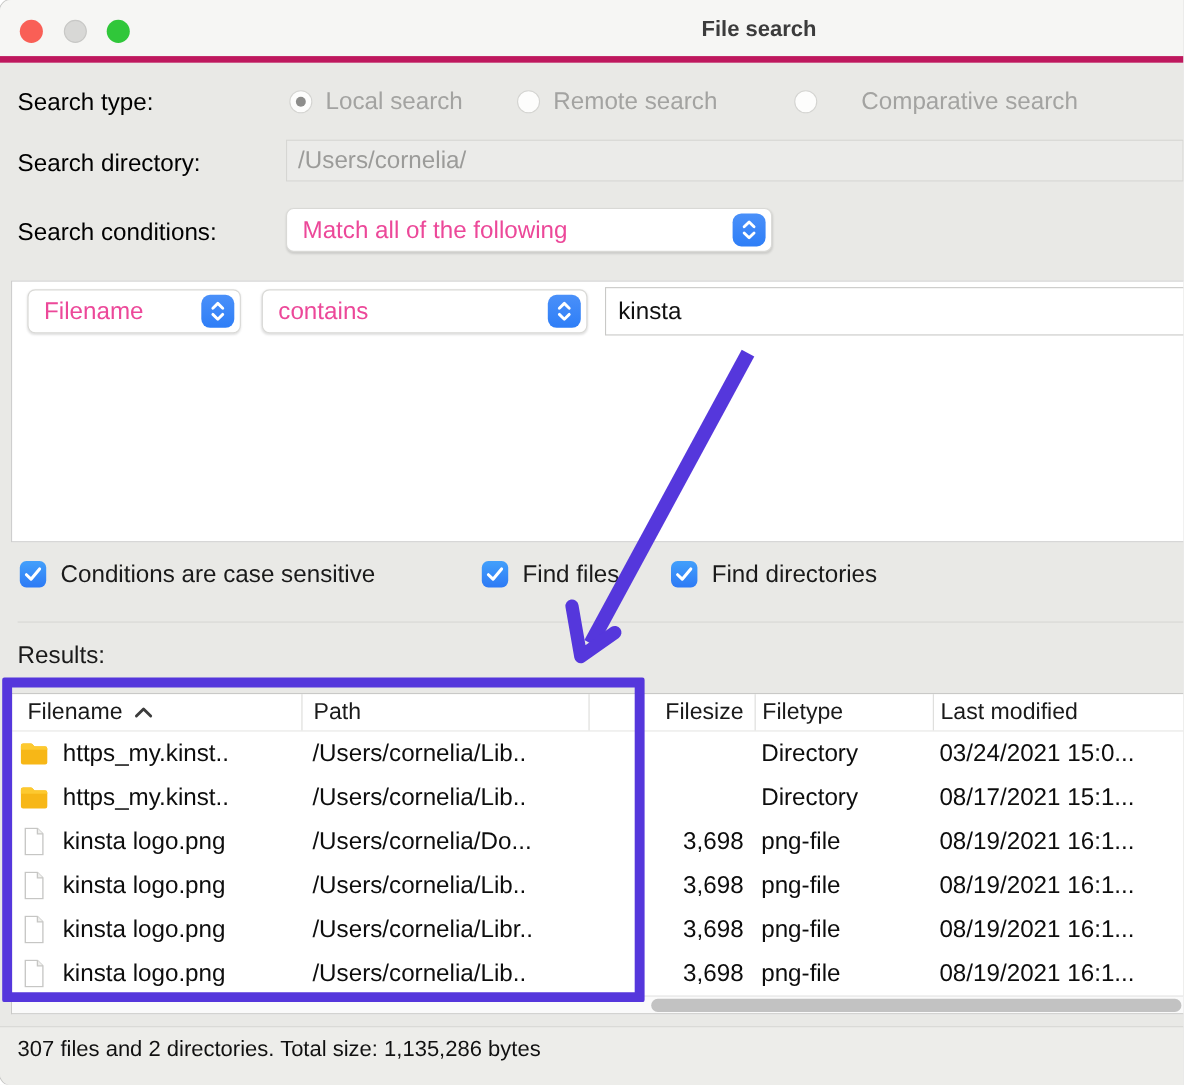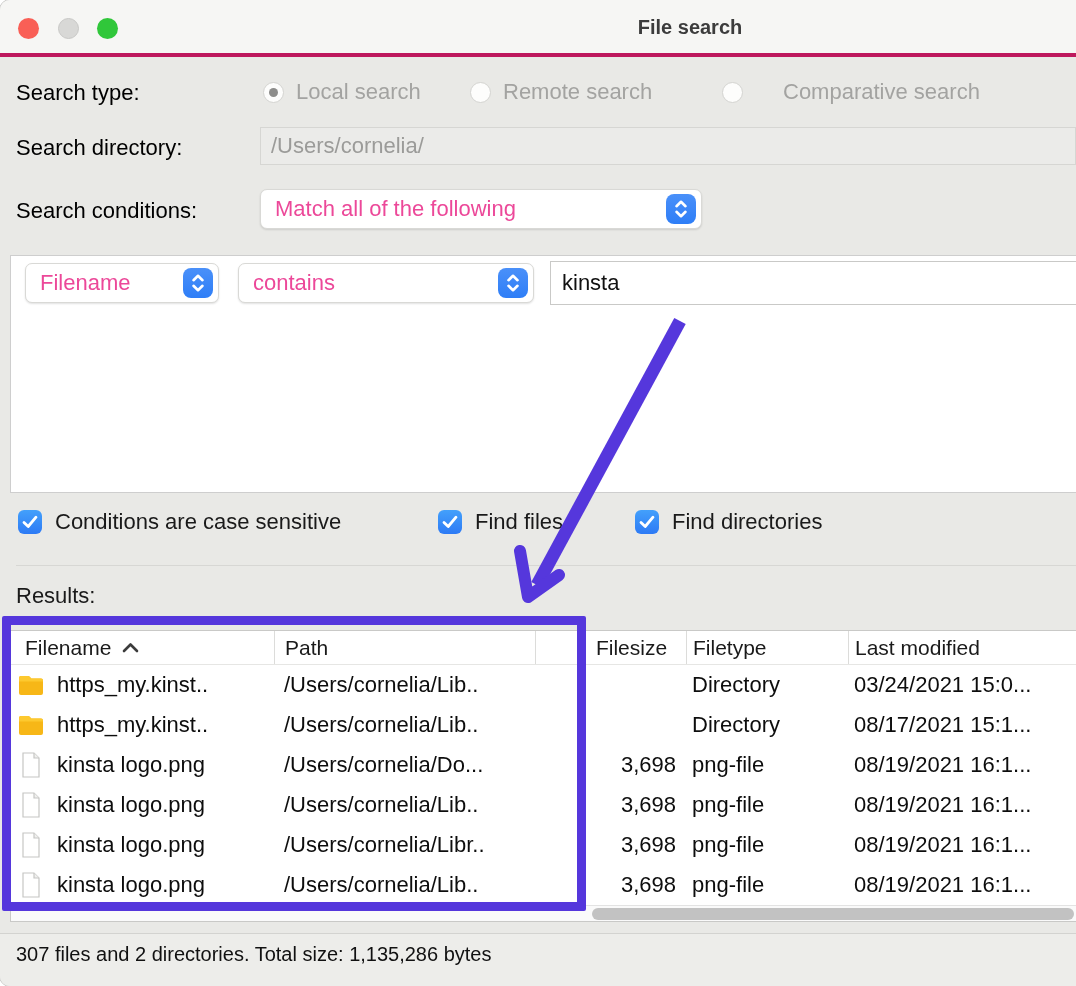--- a/index.html
+++ b/index.html
@@ -3,21 +3,21 @@
 <meta charset="utf-8">
 <style>
   html,body{margin:0;padding:0;background:#ffffff;}
   *{box-sizing:border-box;font-family:"Liberation Sans","DejaVu Sans",sans-serif;}
   .window{
     position:relative;width:1076px;height:986px;overflow:hidden;
     background:#e9e9e6;border-radius:10px 0 0 10px;
     outline:1px solid #c9c9c7;
   }
   
-  .titlebar{position:absolute;left:0;top:0;right:0;height:57px;background:#f6f6f4;border-bottom:4px solid #be185d;}
+  .titlebar{position:absolute;left:0;top:0;right:0;height:57px;background:#f6f6f4;border-bottom:6px solid #be185d;}
   .light{position:absolute;top:18px;width:21px;height:21px;border-radius:50%;}
   .light.red{left:18px;background:#f95f56;}
   .light.gray{left:58px;background:#d8d8d6;border:1px solid #c8c8c6;}
   .light.green{left:97px;background:#30c73a;}
   .win-title{position:absolute;top:16px;left:690px;transform:translateX(-50%);font-size:20px;font-weight:bold;color:#3c3c3c;white-space:nowrap;}
   
   .form-label{position:absolute;left:16px;font-size:22px;color:#000000;white-space:nowrap;}
   
   .radio-item{position:absolute;top:79px;display:flex;align-items:center;gap:12px;}
   .radio{width:21px;height:21px;border-radius:50%;background:#fdfdfc;border:1px solid #d4d4d1;position:relative;flex:0 0 auto;}
@@ -42,21 +42,21 @@
   .divider{position:absolute;left:16px;right:0;top:565px;height:1px;background:#d7d7d4;}
   .results-label{position:absolute;left:16px;top:583px;font-size:22px;color:#1a1a1a;}
   
   .results-panel{position:absolute;left:10px;top:630px;right:0;height:292px;background:#ffffff;border:1px solid #c9c9c7;border-right:none;}
   .thead{display:flex;height:34px;align-items:center;border-bottom:1px solid #e6e6e4;}
   .hcell{font-size:21px;color:#1a1a1a;white-space:nowrap;overflow:hidden;display:flex;align-items:center;height:100%;}
   .hcell.sep{border-left:1px solid #dcdcda;}
   .c-filename{width:263px;padding-left:14px;gap:11px;}
   .c-path{width:261px;padding-left:10px;}
   .c-spacer{width:52px;}
-  .c-filesize{width:99px;justify-content:center;padding-right:10px;}
+  .c-filesize{width:99px;justify-content:flex-end;padding-right:10px;}
   .c-filetype{width:162px;padding-left:6px;}
   .c-modified{flex:1;padding-left:6px;}
   .trow{display:flex;height:40px;align-items:center;}
   .tcell{font-size:22px;color:#0d0d0d;white-space:nowrap;overflow:hidden;display:flex;align-items:center;height:100%;}
   .tcell.c-filename{padding-left:7px;gap:13px;}
   .tcell.c-path{padding-left:10px;}
   .tcell.c-filesize{justify-content:flex-end;padding-right:10px;}
   .row-icon{width:26px;height:26px;display:flex;align-items:center;justify-content:center;flex:0 0 auto;}
   .hscrollbar{position:absolute;left:0;right:0;bottom:0;height:16px;background:#fafafa;border-top:1px solid #e3e3e3;}
   .hthumb{position:absolute;left:581px;right:2px;top:2px;height:12px;border-radius:6px;background:#c2c2c2;}
@@ -143,21 +143,21 @@
         <span class="check-label">Conditions are case sensitive</span>
       </div>
       <div class="check-item" style="left: 438px;">
         <span class="checkbox">
           <svg width="16" height="14" viewBox="0 0 16 14">
             <polyline points="2,7.5 6.2,11.5 14,2.2" fill="none" stroke="#fff" stroke-width="2.8" stroke-linecap="round" stroke-linejoin="round"></polyline>
           </svg>
         </span>
         <span class="check-label">Find files</span>
       </div>
-      <div class="check-item" style="left: 635px;">
+      <div class="check-item" style="left: 610px;">
         <span class="checkbox">
           <svg width="16" height="14" viewBox="0 0 16 14">
             <polyline points="2,7.5 6.2,11.5 14,2.2" fill="none" stroke="#fff" stroke-width="2.8" stroke-linecap="round" stroke-linejoin="round"></polyline>
           </svg>
         </span>
         <span class="check-label">Find directories</span>
       </div>
     </div>
 
   <div class="divider"></div>

